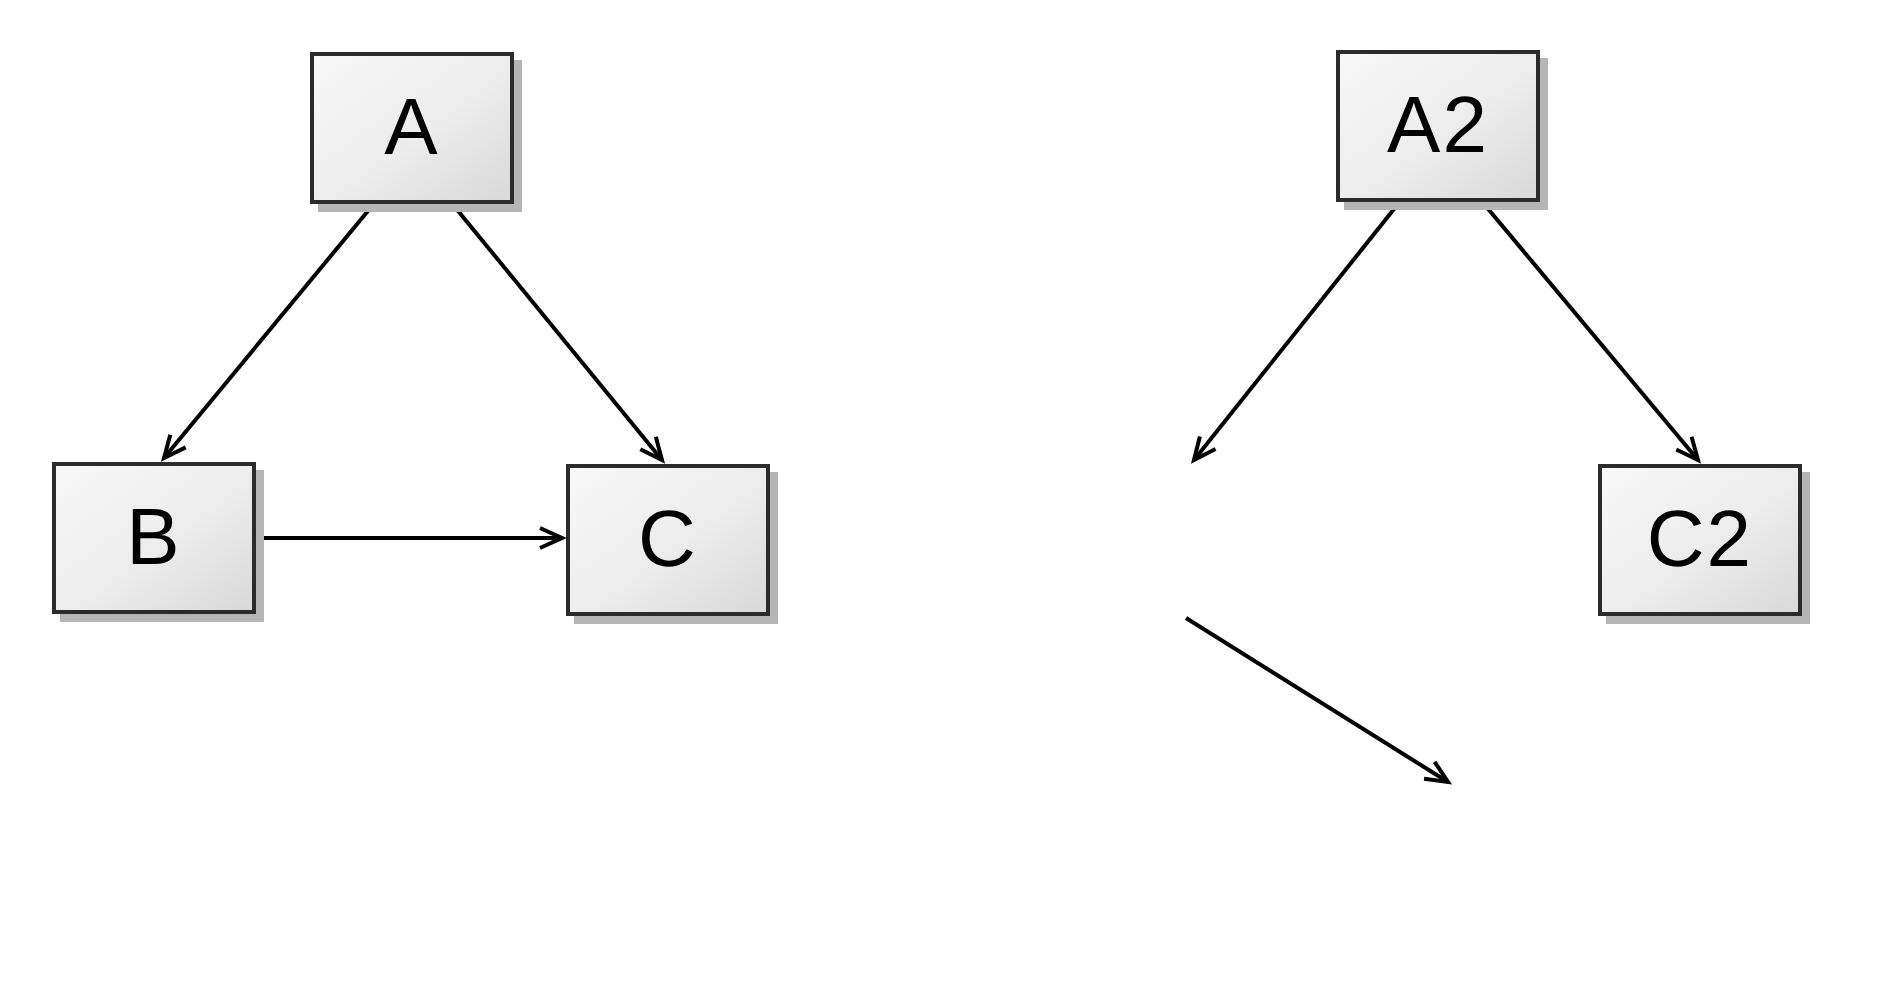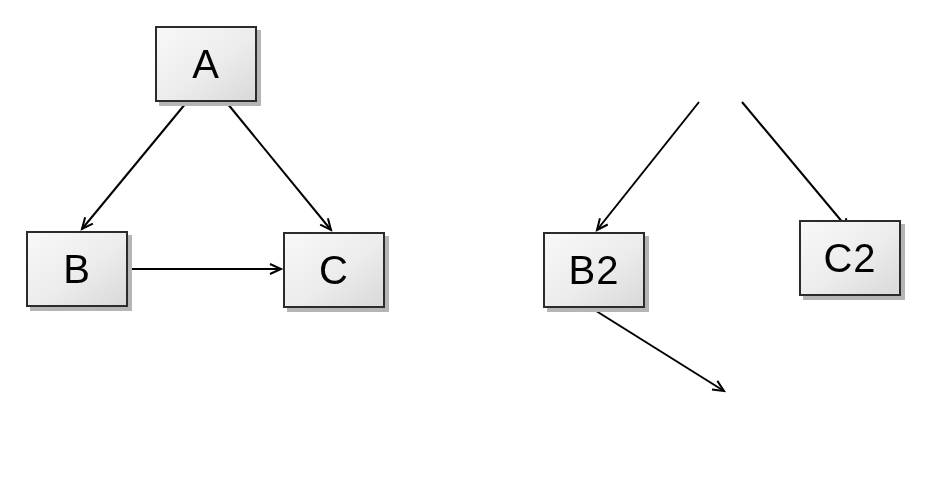--- a/index.html
+++ b/index.html
@@ -44,21 +44,21 @@
     color: #000000;
     line-height: 1;
     user-select: none;
   }
   
   #node-a  { left: 155px; top: 26px;  }
   #node-b  { left: 26px;  top: 231px; }
   #node-c  { left: 283px; top: 232px; }
   #node-a2 { left: 668px; top: 25px;  }
   #node-b2 { left: 543px; top: 232px; }
-  #node-c2 { left: 799px; top: 220px; }
+  #node-c2 { left: 799px; top: 232px; }
   #node-c3 { left: 677px; top: 393px; }
 </style>
 </head>
 <body>
 
 <div id="canvas">
 
   <svg id="edges-layer" viewBox="0 0 940 504" xmlns="http://www.w3.org/2000/svg">
     <defs>
       <marker id="arrowhead" markerUnits="userSpaceOnUse" markerWidth="18" markerHeight="16" refX="13" refY="7" orient="auto">
@@ -78,20 +78,20 @@
   <div class="node" id="node-a">
     <span class="node-label">A</span>
   </div>
   <div class="node" id="node-b">
     <span class="node-label">B</span>
   </div>
   <div class="node" id="node-c">
     <span class="node-label">C</span>
   </div>
 
-  <div class="node" id="node-b2">
-    <span class="node-label">B2</span>
+  <div class="node" id="node-a2">
+    <span class="node-label">A2</span>
   </div>
   <div class="node" id="node-c2">
     <span class="node-label">C2</span>
   </div>
 
 </div>
 
 </body></html>

